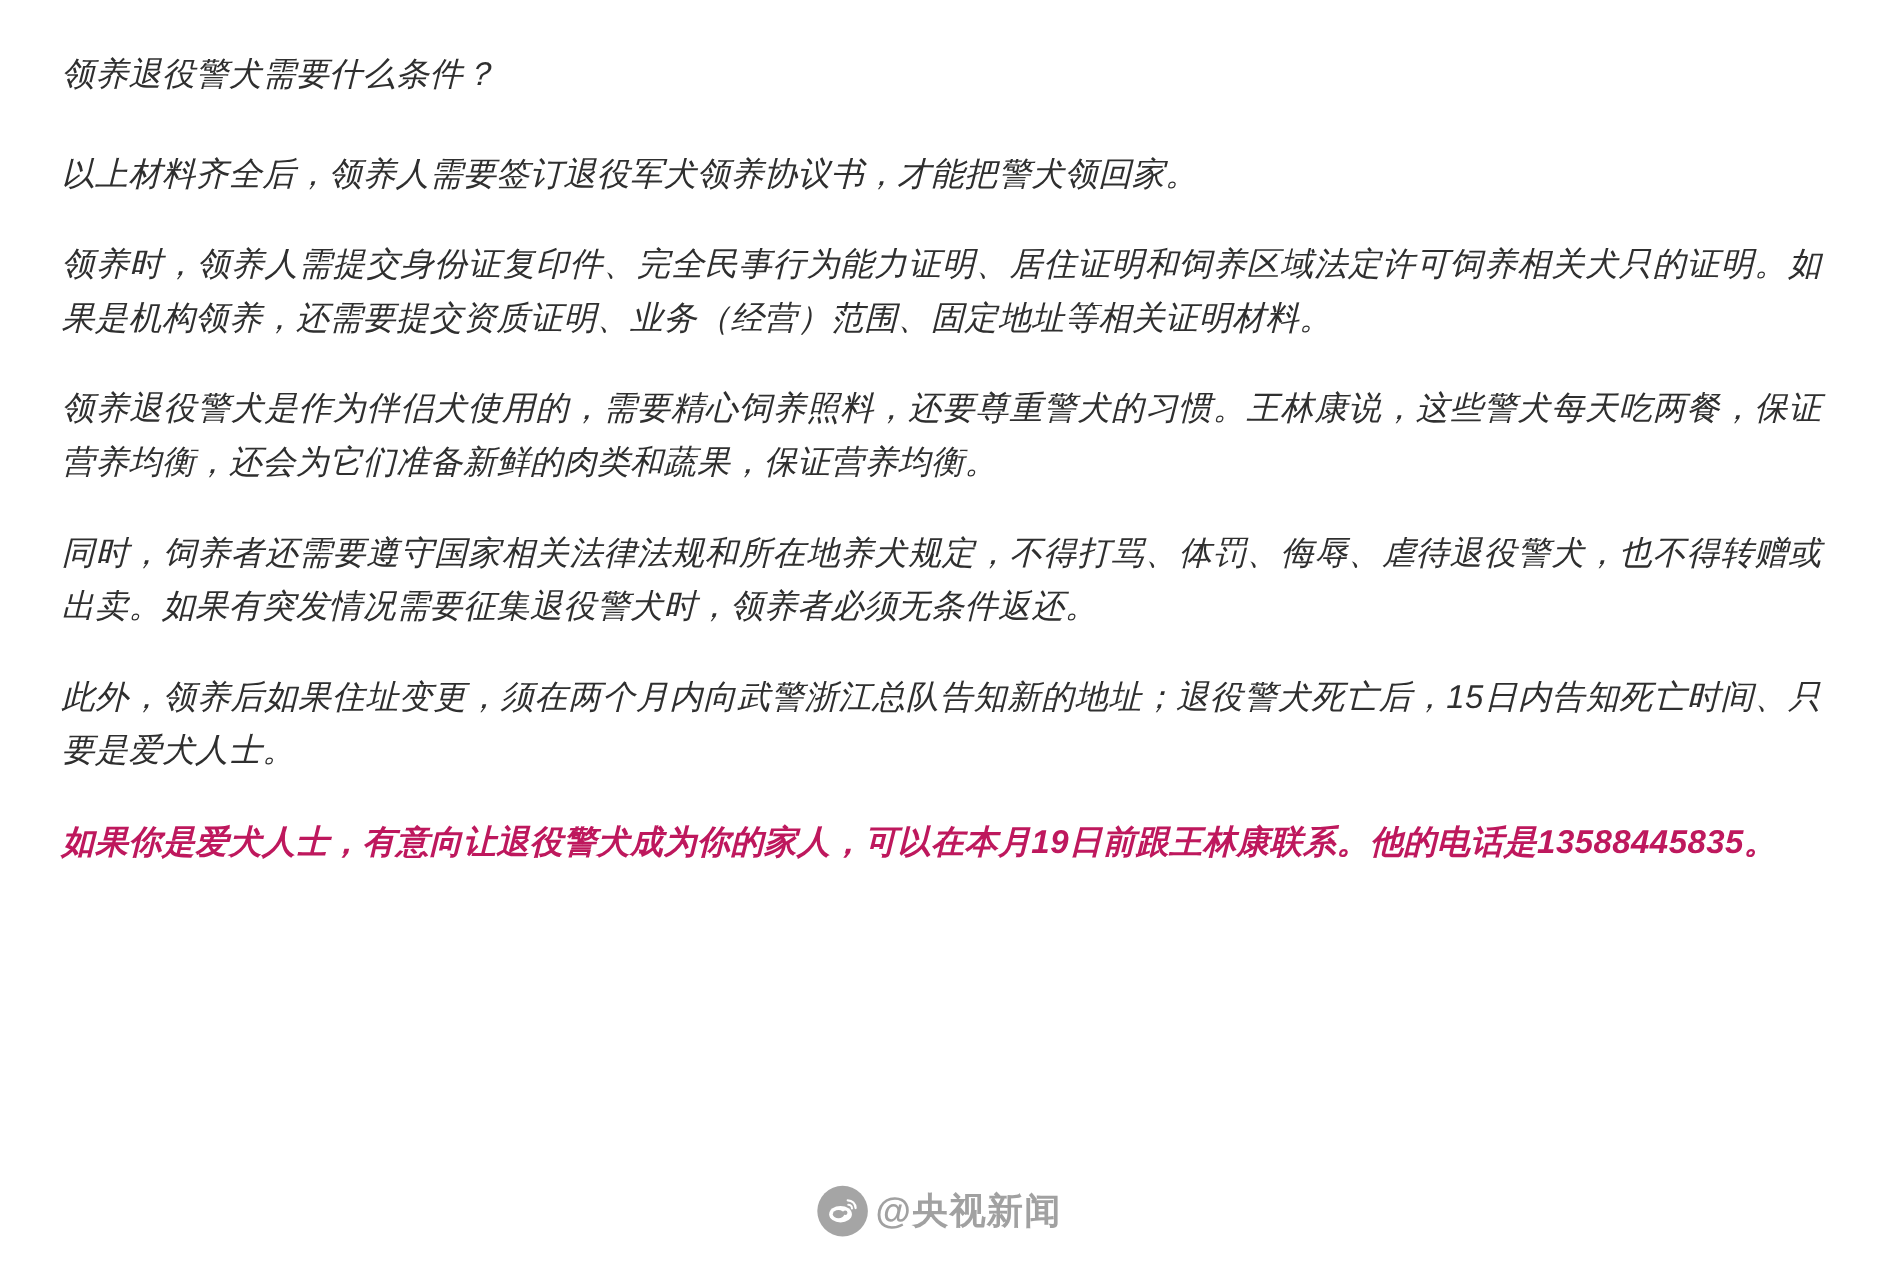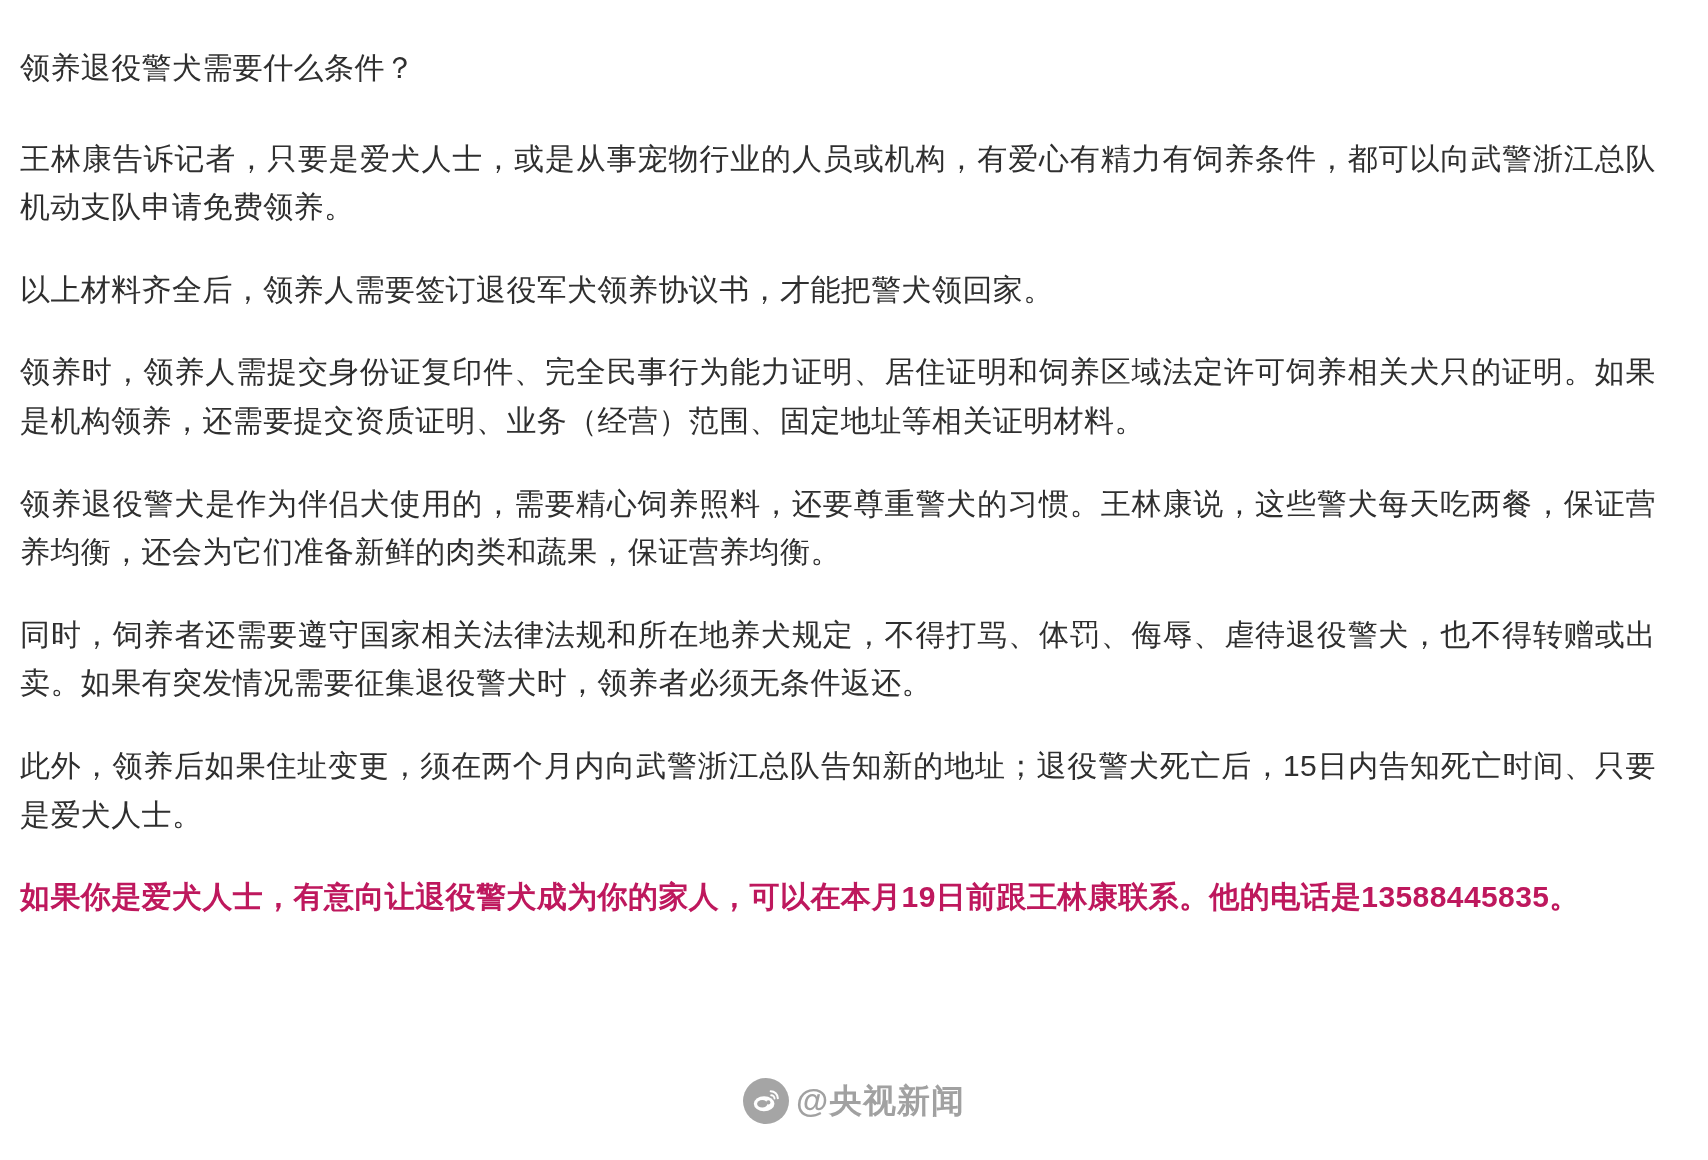--- a/index.html
+++ b/index.html
@@ -9,22 +9,23 @@
   }
   body {
     width: 1708px;
     height: 1160px;
     font-family: "Liberation Sans", "DejaVu Sans", sans-serif;
     color: #2b2b2b;
     position: relative;
     overflow: hidden;
   }
   .article {
-    padding: 44px 52px 0 20px;
+    padding: 44px 52px 0 56px;
     box-sizing: border-box;
+    font-style: italic;
   }
   .para {
     font-size: 30px;
     line-height: 1.62;
     color: #2f2f2f;
     margin: 0 0 34px 0;
     letter-spacing: 0.4px;
     text-align: justify;
   }
   .para.heading {
@@ -61,21 +62,20 @@
     font-weight: bold;
     color: #9a9a9a;
     letter-spacing: 1px;
   }
 </style>
 </head>
 <body>
 
 <div class="article">
   <p class="para heading">领养退役警犬需要什么条件？</p>
-  <p class="para">王林康告诉记者，只要是爱犬人士，或是从事宠物行业的人员或机构，有爱心有精力有饲养条件，都可以向武警浙江总队机动支队申请免费领养。</p>
   <p class="para">以上材料齐全后，领养人需要签订退役军犬领养协议书，才能把警犬领回家。</p>
   <p class="para">领养时，领养人需提交身份证复印件、完全民事行为能力证明、居住证明和饲养区域法定许可饲养相关犬只的证明。如果是机构领养，还需要提交资质证明、业务（经营）范围、固定地址等相关证明材料。</p>
   <p class="para">领养退役警犬是作为伴侣犬使用的，需要精心饲养照料，还要尊重警犬的习惯。王林康说，这些警犬每天吃两餐，保证营养均衡，还会为它们准备新鲜的肉类和蔬果，保证营养均衡。</p>
   <p class="para">同时，饲养者还需要遵守国家相关法律法规和所在地养犬规定，不得打骂、体罚、侮辱、虐待退役警犬，也不得转赠或出卖。如果有突发情况需要征集退役警犬时，领养者必须无条件返还。</p>
   <p class="para">此外，领养后如果住址变更，须在两个月内向武警浙江总队告知新的地址；退役警犬死亡后，15日内告知死亡时间、只要是爱犬人士。</p>
   <p class="para bold">如果你是爱犬人士，有意向让退役警犬成为你的家人，可以在本月19日前跟王林康联系。他的电话是13588445835。</p>
 </div>
 
 <div class="watermark">
   <span class="wb-logo">

